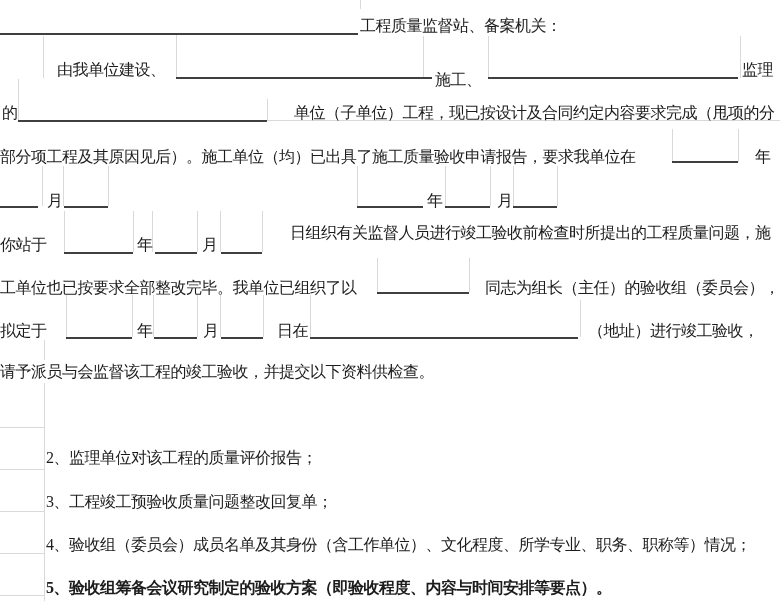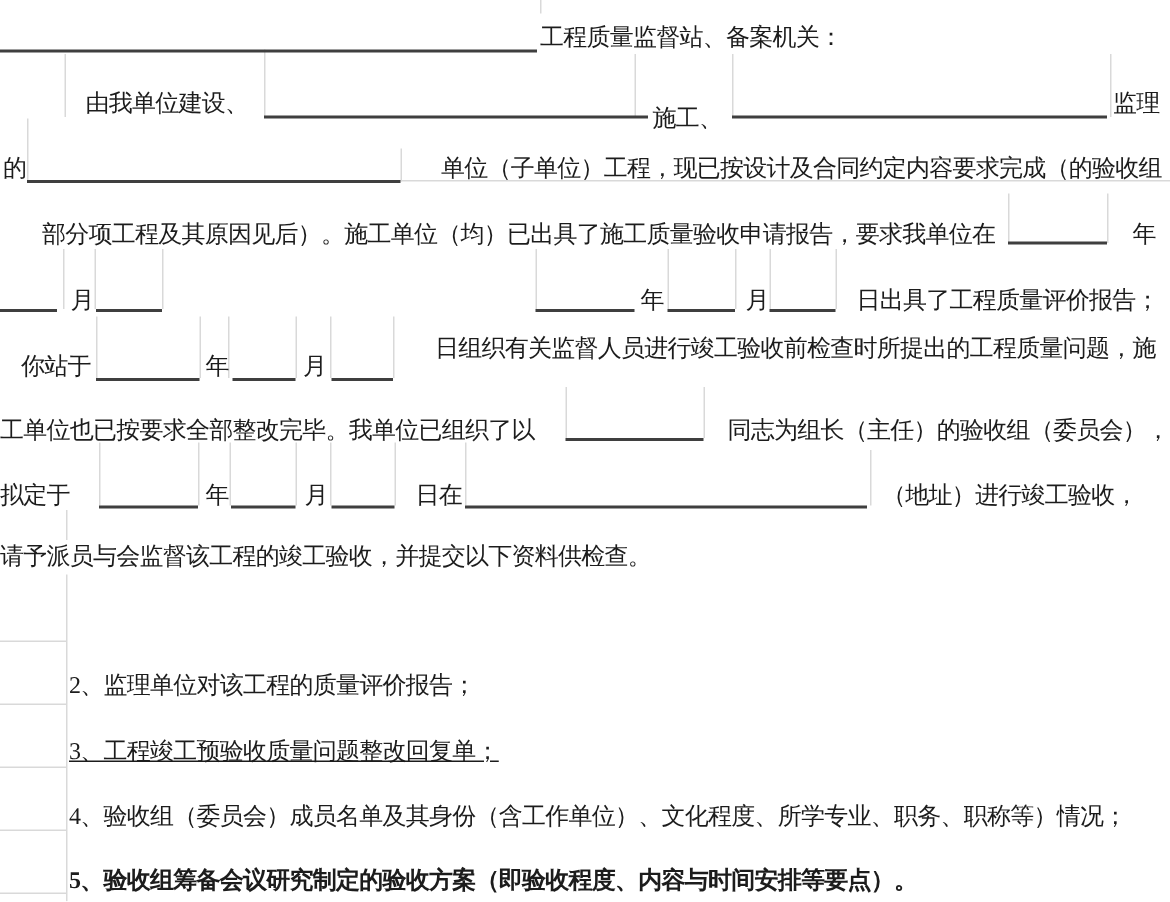--- a/index.html
+++ b/index.html
@@ -80,44 +80,43 @@
   <div class="blank" style="left:221px;top:337px;width:42px;"></div>
   <div class="blank" style="left:310px;top:337px;width:268px;"></div>
 
   <span class="t" style="left:360px;top:17px;">工程质量监督站、备案机关：</span>
 
   <span class="t" style="left:57px;top:61px;">由我单位建设、</span>
   <span class="t" style="left:435px;top:71px;">施工、</span>
   <span class="t" style="left:742px;top:61px;">监理</span>
 
   <span class="t" style="left:2px;top:104px;">的</span>
-  <span class="t" style="left:294px;top:104px;">单位（子单位）工程，现已按设计及合同约定内容要求完成（的验收组</span>
+  <span class="t" style="left:294px;top:104px;">单位（子单位）工程，现已按设计及合同约定内容要求完成（甩项的分</span>
 
-  <span class="t" style="left:0;top:148px;padding-left:28px;">部分项工程及其原因见后）。施工单位（均）已出具了施工质量验收申请报告，要求我单位在</span>
+  <span class="t" style="left:0;top:148px;">部分项工程及其原因见后）。施工单位（均）已出具了施工质量验收申请报告，要求我单位在</span>
   <span class="t" style="left:755px;top:148px;">年</span>
 
   <span class="t" style="left:47px;top:192px;">月</span>
   <span class="t" style="left:427px;top:192px;">年</span>
   <span class="t" style="left:497px;top:192px;">月</span>
-  <span class="t" style="left:571px;top:192px;">日出具了工程质量评价报告；</span>
 
-  <span class="t" style="left:0;top:236px;padding-left:14px;">你站于</span>
+  <span class="t" style="left:0;top:236px;">你站于</span>
   <span class="t" style="left:137px;top:236px;">年</span>
   <span class="t" style="left:202px;top:236px;">月</span>
   <span class="t" style="left:290px;top:224px;">日组织有关监督人员进行竣工验收前检查时所提出的工程质量问题，施</span>
 
   <span class="t" style="left:0;top:279px;">工单位也已按要求全部整改完毕。我单位已组织了以</span>
   <span class="t" style="left:485px;top:279px;">同志为组长（主任）的验收组（委员会），</span>
 
   <span class="t" style="left:0;top:322px;">拟定于</span>
   <span class="t" style="left:137px;top:322px;">年</span>
   <span class="t" style="left:203px;top:322px;">月</span>
   <span class="t" style="left:277px;top:322px;">日在</span>
   <span class="t" style="left:0;top:363px;">请予派员与会监督该工程的竣工验收，并提交以下资料供检查。</span>
 
   <span class="t" style="left:588px;top:322px;">（地址）进行竣工验收，</span>
 
   <span class="t" style="left:46px;top:449px;">2、监理单位对该工程的质量评价报告；</span>
-  <span class="t" style="left:46px;top:493px;text-decoration:underline;">3、工程竣工预验收质量问题整改回复单；</span>
+  <span class="t" style="left:46px;top:493px;">3、工程竣工预验收质量问题整改回复单；</span>
   <span class="t" style="left:46px;top:536px;">4、验收组（委员会）成员名单及其身份（含工作单位）、文化程度、所学专业、职务、职称等）情况；</span>
   <span class="t" style="left:46px;top:579px;font-weight:bold;">5、验收组筹备会议研究制定的验收方案（即验收程度、内容与时间安排等要点）。</span>
 
 </div>
 
 </body></html>

